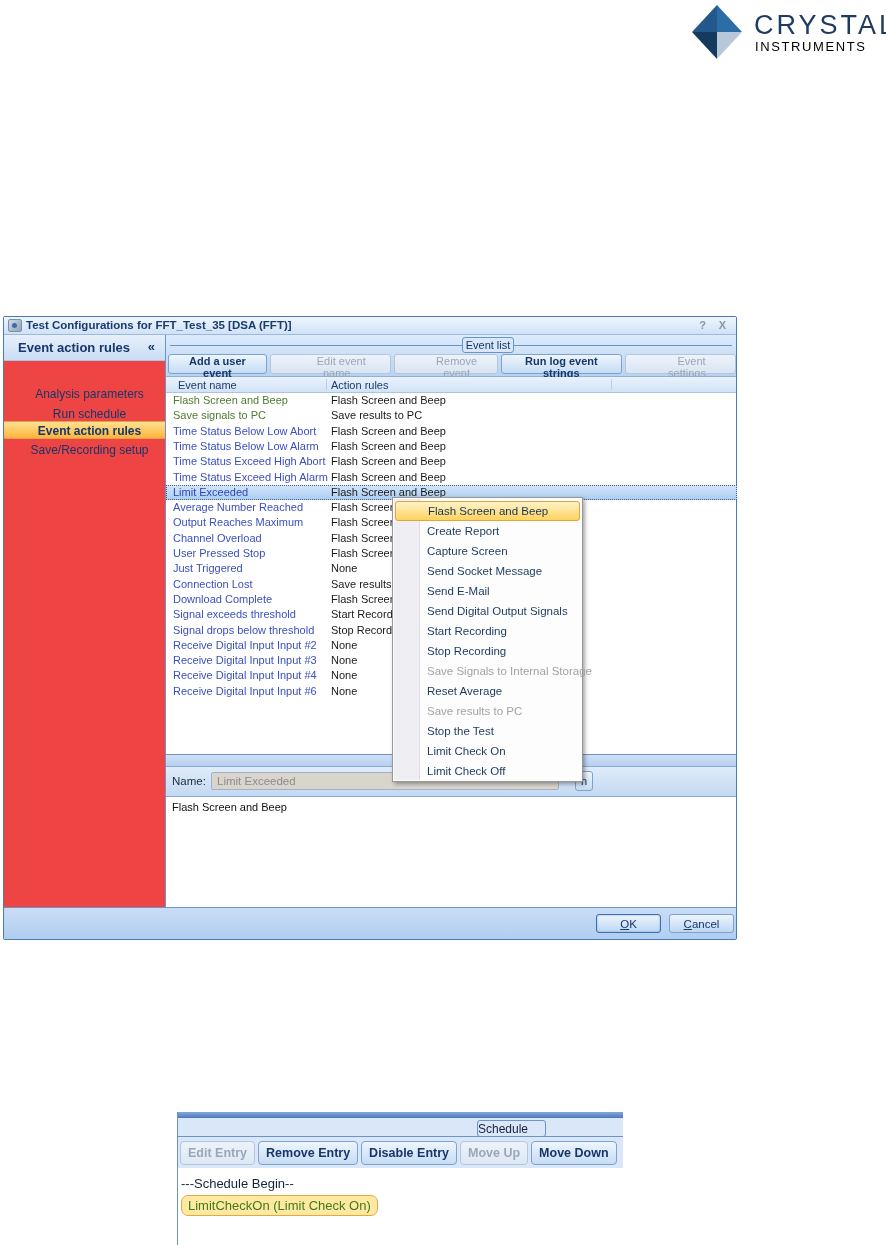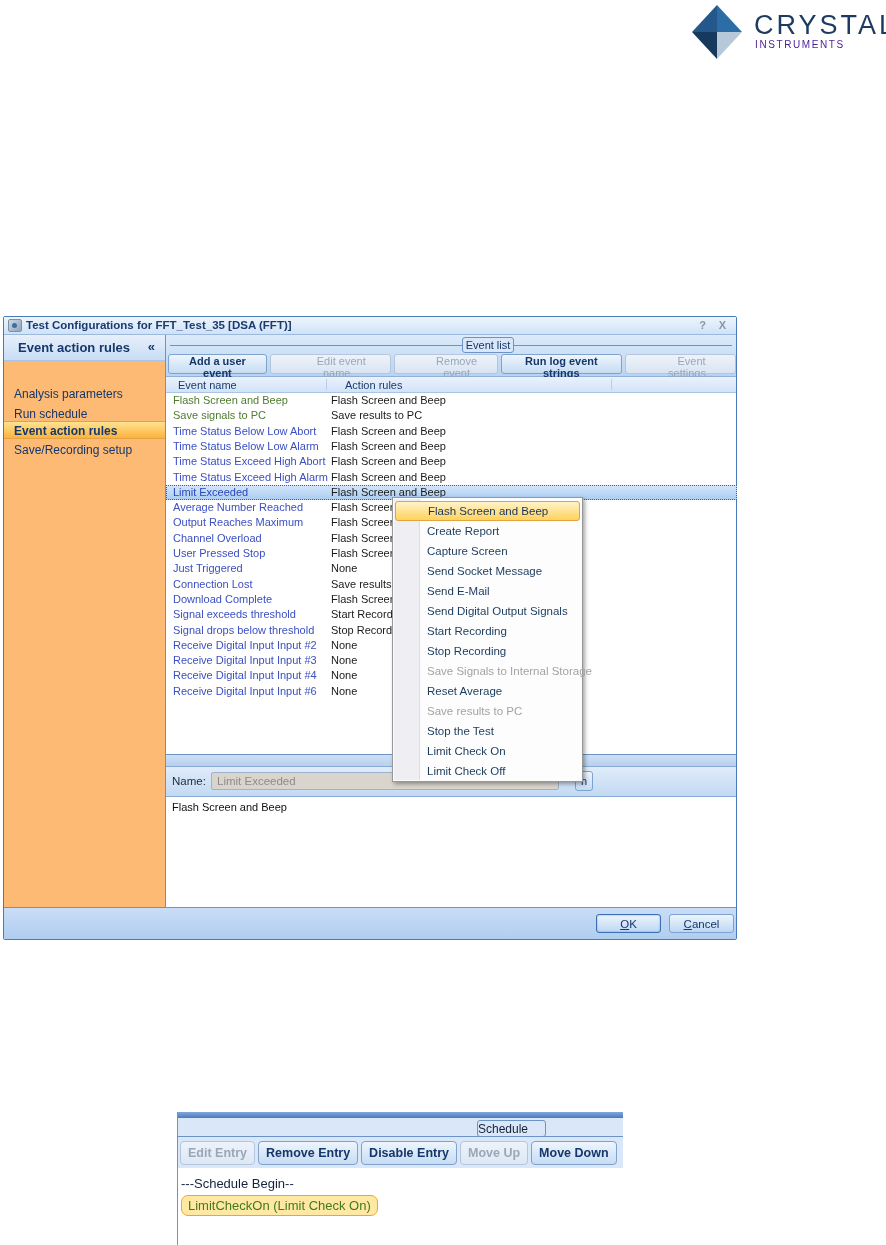--- a/index.html
+++ b/index.html
@@ -3,38 +3,38 @@
 <meta charset="utf-8">
 <style>
   html,body{margin:0;padding:0;background:#fff;}
   #page{position:relative;width:886px;height:1245px;background:#fff;overflow:hidden;
         font-family:"Liberation Sans",sans-serif;-webkit-font-smoothing:antialiased;}
 
   
   .logo{position:absolute;left:688px;top:2px;width:196px;height:58px;}
   .logo svg{position:absolute;left:0;top:1px;}
   .logo .l1{position:absolute;left:66px;top:8px;font-size:27px;letter-spacing:3px;color:#1d3a5f;font-weight:400;}
-  .logo .l2{position:absolute;left:67px;top:37px;font-size:10px;letter-spacing:1.6px;color:#4c1d95;}
+  .logo .l2{position:absolute;left:67px;top:37px;font-size:13px;letter-spacing:1.6px;color:#000000;}
 
   
   .dialog{position:absolute;left:3px;top:316px;width:734px;height:624px;
           border:1px solid #4a7ab8;background:#fff;box-sizing:border-box;border-radius:2px;}
   .titlebar{position:absolute;left:0;top:0;width:100%;height:18px;
             background:linear-gradient(#eef5fd,#cfe2f7);border-bottom:1px solid #9cb8dc;
             box-sizing:border-box;}
   .titlebar .ttl{position:absolute;left:22px;top:2px;font-size:11.5px;font-weight:bold;color:#1b3b6e;}
   .titlebar .dico{position:absolute;left:4px;top:2px;width:14px;height:13px;
         background:linear-gradient(135deg,#cfd8e4,#8fa3bb);border:1px solid #7c90a8;border-radius:2px;box-sizing:border-box;}
   .titlebar .dico:after{content:"";position:absolute;left:3px;top:3px;width:5px;height:5px;border-radius:50%;background:#3f6ea5;}
   .cap{position:absolute;top:2px;font-size:11px;font-weight:bold;color:#8795a8;cursor:default;}
   .cap.q{right:30px;} .cap.x{right:10px;}
 
   
-  .sidebar{position:absolute;left:0;top:18px;width:162px;bottom:32px;background:#fdba74;
-           border-right:1px solid #6b93c8;box-sizing:border-box;}
+  .sidebar{position:absolute;left:0;top:18px;width:162px;bottom:32px;background:#ef4444;
+           border-right:1px solid #6b93c8;box-sizing:border-box;text-align:center;}
   .sidehead{position:absolute;left:0;top:0;width:100%;height:26px;
             background:linear-gradient(#e7f0fb,#c9ddf5);border-bottom:1px solid #a9c4e6;box-sizing:border-box;}
   .sidehead .ht{position:absolute;left:14px;top:5px;font-size:13px;font-weight:bold;color:#16376b;}
   .sidehead .chev{position:absolute;right:10px;top:4px;font-size:13px;font-weight:bold;color:#16376b;}
   .side-item{position:absolute;left:0;width:100%;height:18px;line-height:18px;
              font-size:12px;color:#16376b;padding-left:10px;box-sizing:border-box;cursor:default;}
   .side-item.sel{background:linear-gradient(#ffe291,#fcb33c);border-top:1px solid #e3a345;
                  border-bottom:1px solid #e3a345;font-weight:bold;}
 
   
@@ -47,21 +47,21 @@
           text-align:center;line-height:15px;box-sizing:border-box;}
   .btnrow{position:absolute;left:2px;top:19px;height:20px;display:flex;gap:3px;}
   .tb{height:20px;font-size:11px;font-weight:bold;color:#16376b;padding:0 6px;
       background:linear-gradient(#eef5fd,#c6dcf4);border:1px solid #7da2ce;border-radius:3px;
       font-family:"Liberation Sans",sans-serif;cursor:default;}
   .tb.dis{color:#9aa7b8;font-weight:normal;border-color:#b4c6dd;background:linear-gradient(#eef3fa,#d9e5f2);padding-left:28px;}
 
   .thead{position:absolute;left:0;top:42px;width:100%;height:16px;
          background:linear-gradient(#eaf2fc,#d2e3f7);border-bottom:1px solid #aac4e4;box-sizing:border-box;}
   .thead .c1{position:absolute;left:12px;top:2px;font-size:11px;color:#1b3b6e;}
-  .thead .c2{position:absolute;left:165px;top:2px;font-size:11px;color:#1b3b6e;margin-left:14px;}
+  .thead .c2{position:absolute;left:165px;top:2px;font-size:11px;color:#1b3b6e;}
   .thead .d1{position:absolute;left:160px;top:2px;bottom:2px;width:1px;background:#b9cfe9;}
   .thead .d2{position:absolute;left:445px;top:2px;bottom:2px;width:1px;background:#b9cfe9;}
 
   .tbody{position:absolute;left:0;top:58px;width:100%;height:361px;background:#fff;}
   .row{position:absolute;left:0;width:571px;height:15.3px;line-height:15.3px;font-size:11px;}
   .row .nm{position:absolute;left:7px;white-space:nowrap;}
   .row .ac{position:absolute;left:165px;color:#1a1a1a;white-space:nowrap;}
   .row.green .nm{color:#4e7b2f;}
   .row.blue  .nm{color:#3b4fc1;}
   .row.sel{background:linear-gradient(#d4e6fb,#aacdf1);outline:1px dotted #44608a;outline-offset:-1px;}

